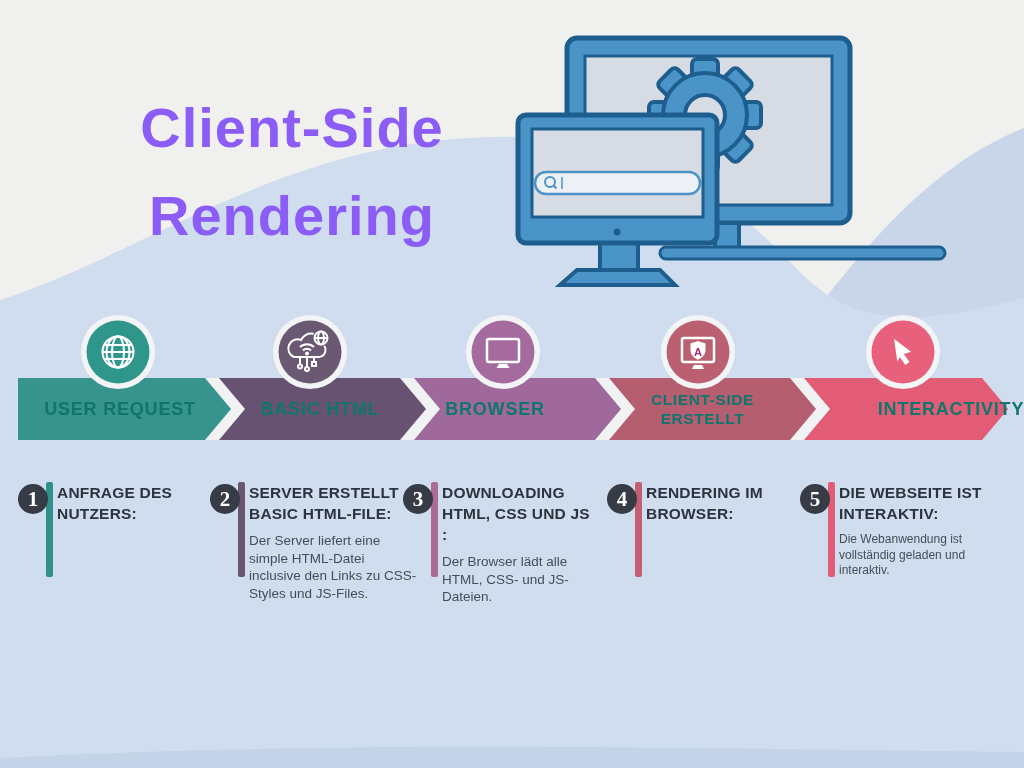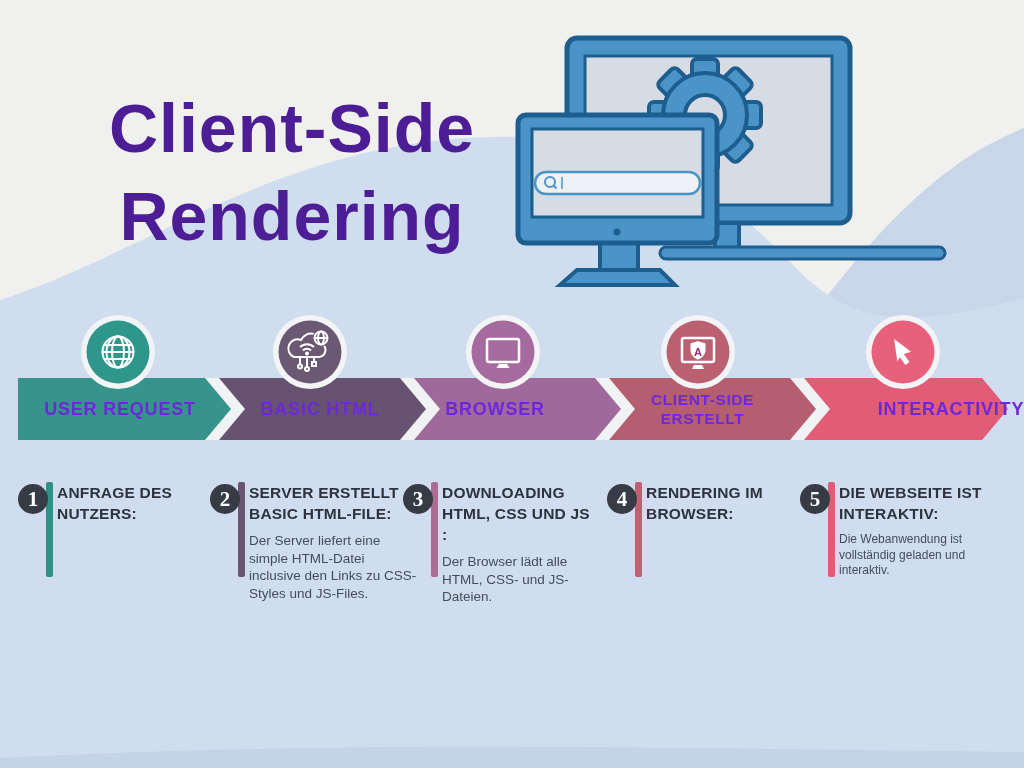--- a/index.html
+++ b/index.html
@@ -5,29 +5,29 @@
   html,body{margin:0;padding:0;}
   body{
     width:1024px;height:768px;position:relative;overflow:hidden;
     font-family:"Liberation Sans",sans-serif;
     background:#f0f0ee;
   }
   .bg-svg{position:absolute;left:0;top:0;width:1024px;height:768px;}
   
   .title{
     position:absolute;left:52px;top:84px;width:480px;text-align:center;
-    font-weight:bold;color:#4c1d95;font-size:68px;line-height:88px;letter-spacing:1px;
+    font-weight:bold;color:#8b5cf6;font-size:56px;line-height:88px;letter-spacing:1px;
   }
   
   .illus{position:absolute;left:505px;top:22px;width:470px;height:268px;}
   
   .process-svg{position:absolute;left:0;top:300px;width:1024px;height:150px;}
   .arrow-label{
     position:absolute;top:378px;height:62px;display:flex;align-items:center;justify-content:center;
-    color:#6d28d9;font-weight:bold;font-size:18px;letter-spacing:0.8px;text-align:center;line-height:21px;
+    color:#0f766e;font-weight:bold;font-size:18px;letter-spacing:0.8px;text-align:center;line-height:21px;
   }
   .al-1{left:20px;width:200px;}
   .al-2{left:240px;width:160px;}
   .al-3{left:416px;width:158px;text-align:right;}
   .al-4{left:625px;width:155px;font-size:15.5px;line-height:19px;letter-spacing:0.6px;}
   .al-5{left:872px;width:158px;text-align:right;}
   
   .step-col{position:absolute;top:482px;}
   .sc-1{left:18px;width:200px;}
   .sc-2{left:210px;width:196px;}

